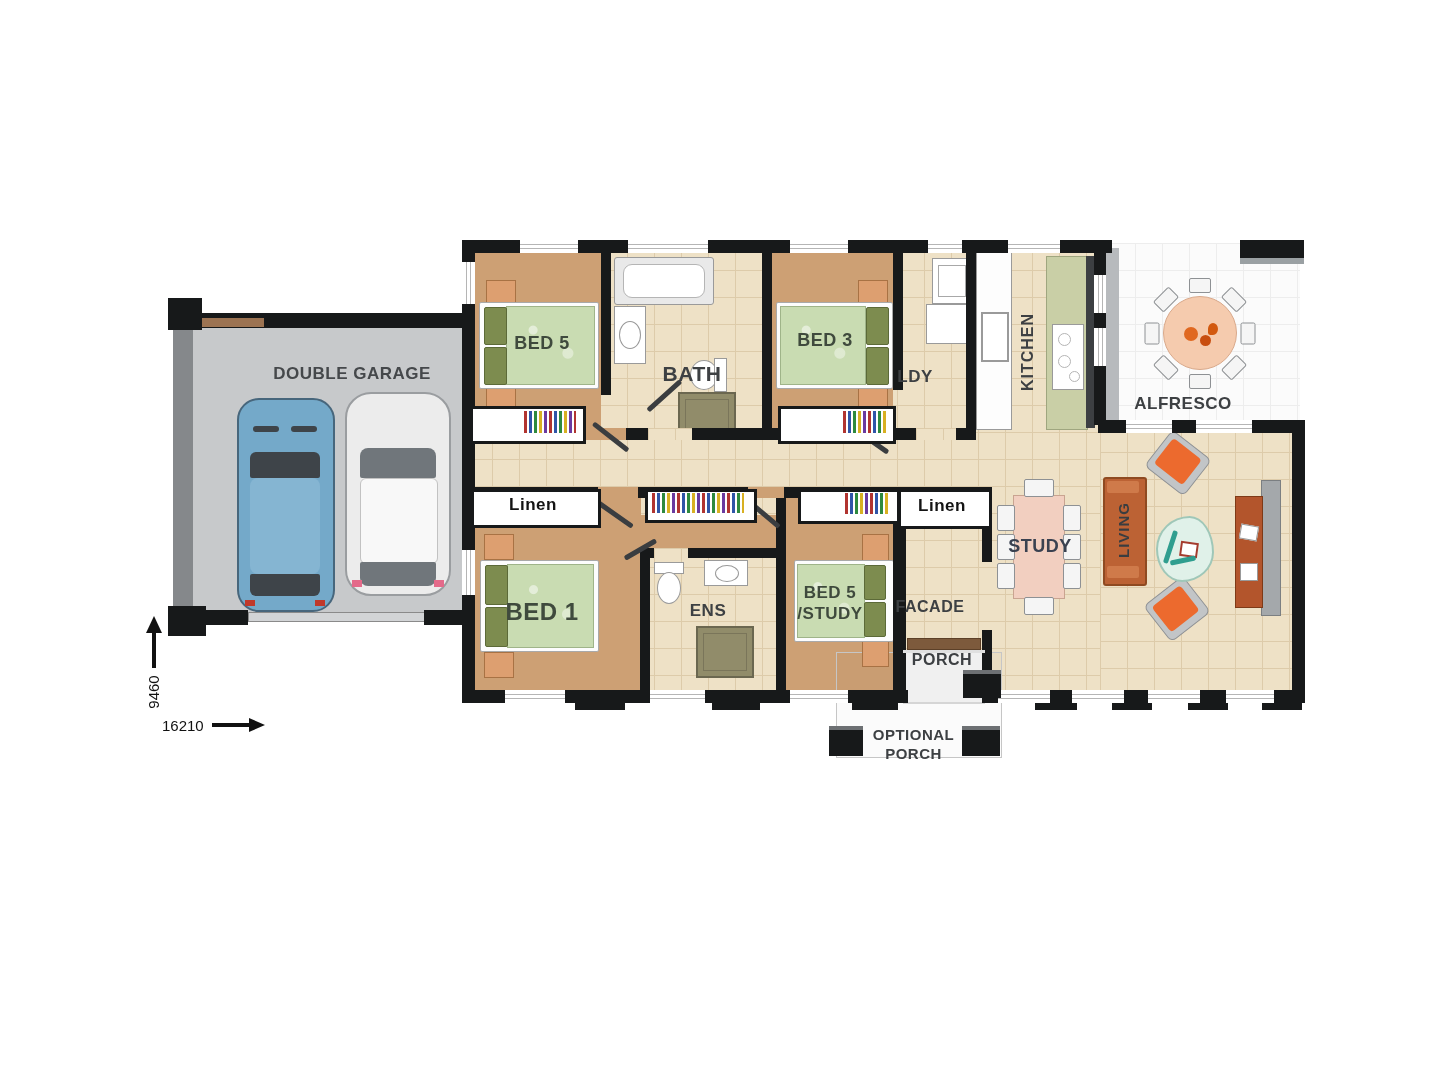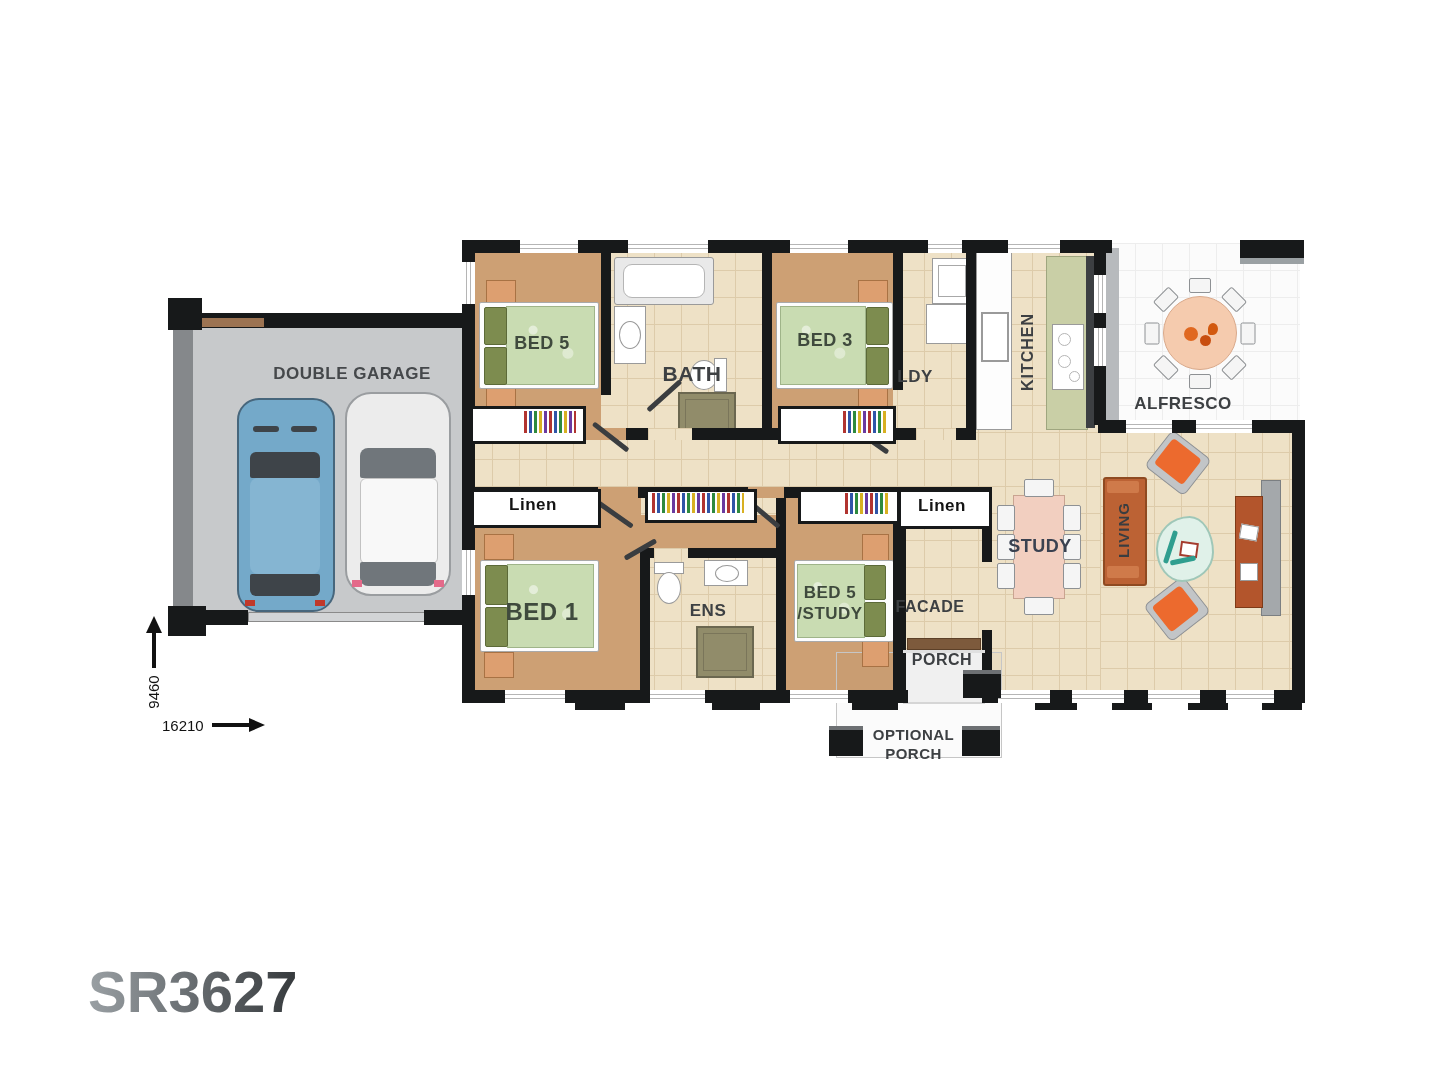--- a/index.html
+++ b/index.html
@@ -296,15 +296,14 @@
   <div class="lbl" style="left:866px;top:726px;width:95px;font-size:15px;font-weight:600;">OPTIONAL</div>
   <div class="lbl" style="left:866px;top:745px;width:95px;font-size:15px;font-weight:600;">PORCH</div>
 
   <div class="tri-up" style="left:146px;top:616px;"></div>
   <div class="arrowshaft" style="left:152px;top:632px;width:4px;height:36px;"></div>
   <div class="dimtxt lblv" style="left:123px;top:682px;width:60px;height:20px;transform:rotate(-90deg);transform-origin:center;justify-content:center;">9460</div>
   <div class="dimtxt" style="left:162px;top:717px;">16210</div>
   <div class="arrowshaft" style="left:212px;top:723px;width:38px;height:4px;"></div>
   <div class="tri-right" style="left:249px;top:718px;"></div>
 
-  <div class="title" style="left:88px;top:958px;">SR3627</div>
 
 </div>
 
 </body></html>

